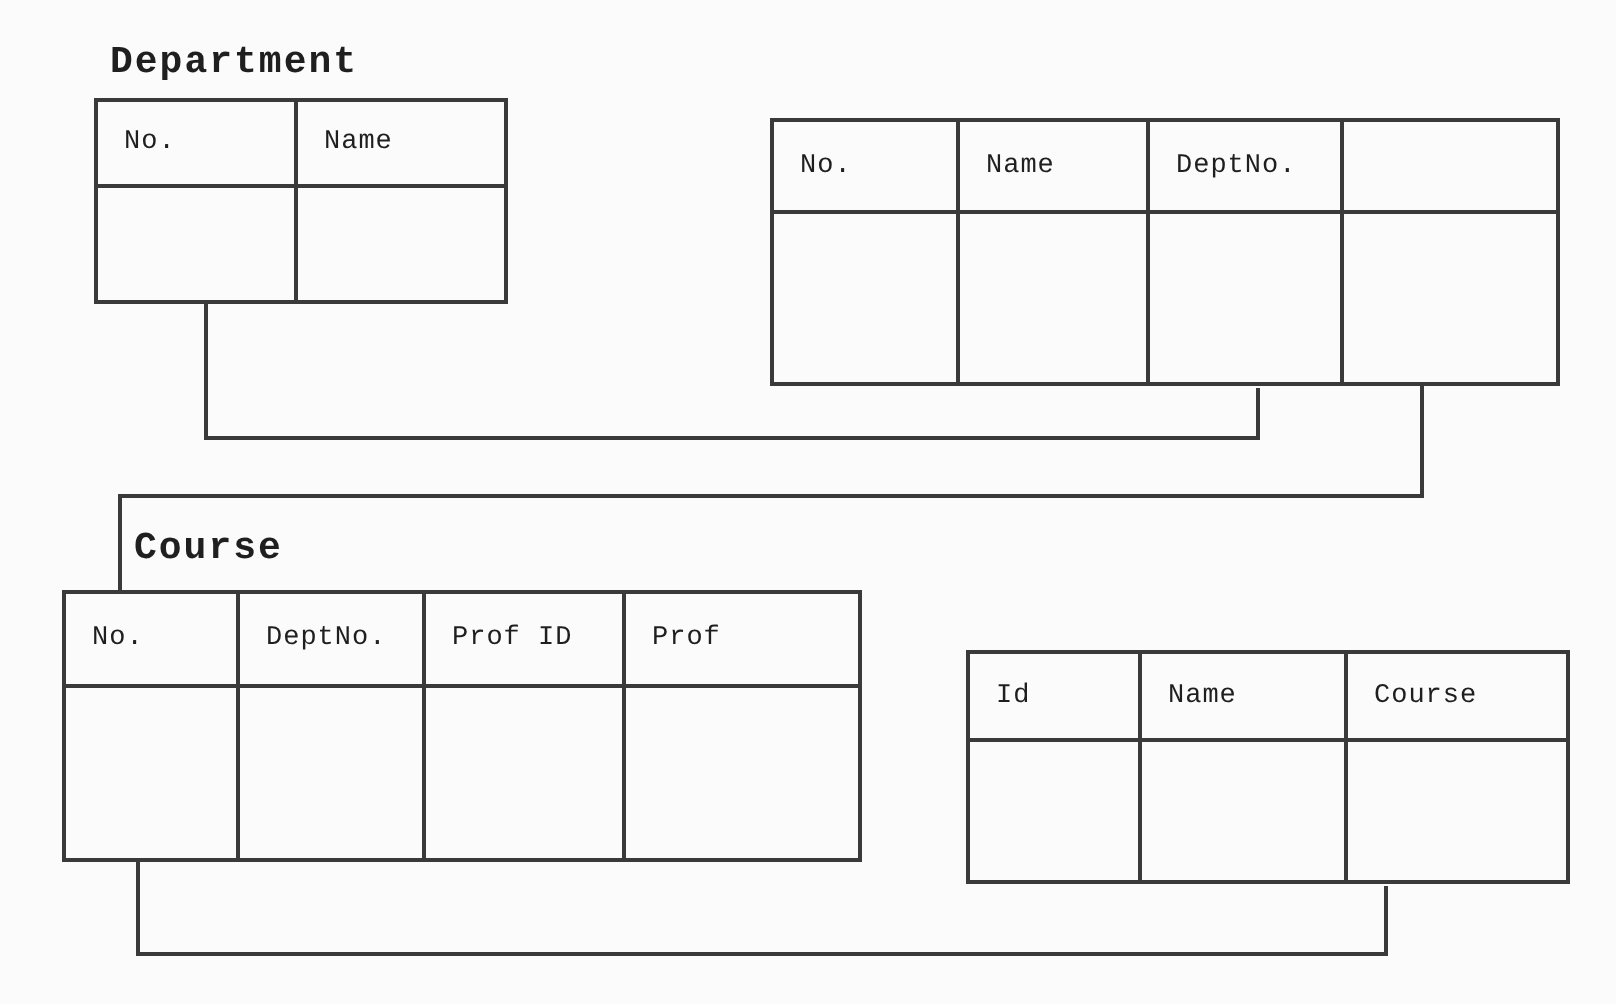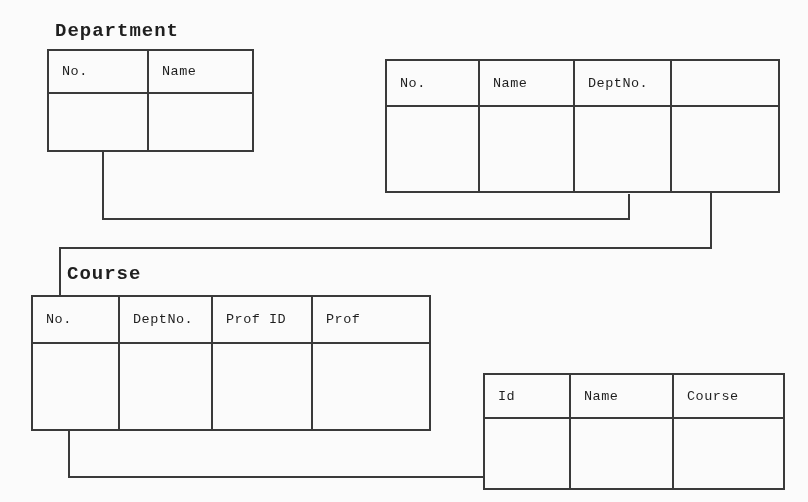--- a/index.html
+++ b/index.html
@@ -105,21 +105,21 @@
       <div class="cell last">Prof</div>
     </div>
     <div class="row body">
       <div class="cell" style="width:87px;"></div>
       <div class="cell" style="width:93px;"></div>
       <div class="cell" style="width:100px;"></div>
       <div class="cell last"></div>
     </div>
   </div>
 
-  <div class="tbl" style="left:483px; top:325px; width:302px; height:117px;margin-top:48px;">
+  <div class="tbl" style="left:483px; top:325px; width:302px; height:117px;">
     <div class="row hdr" style="height:44px;">
       <div class="cell" style="width:86px;">Id</div>
       <div class="cell" style="width:103px;">Name</div>
       <div class="cell last">Course</div>
     </div>
     <div class="row body">
       <div class="cell" style="width:86px;"></div>
       <div class="cell" style="width:103px;"></div>
       <div class="cell last"></div>
     </div>

